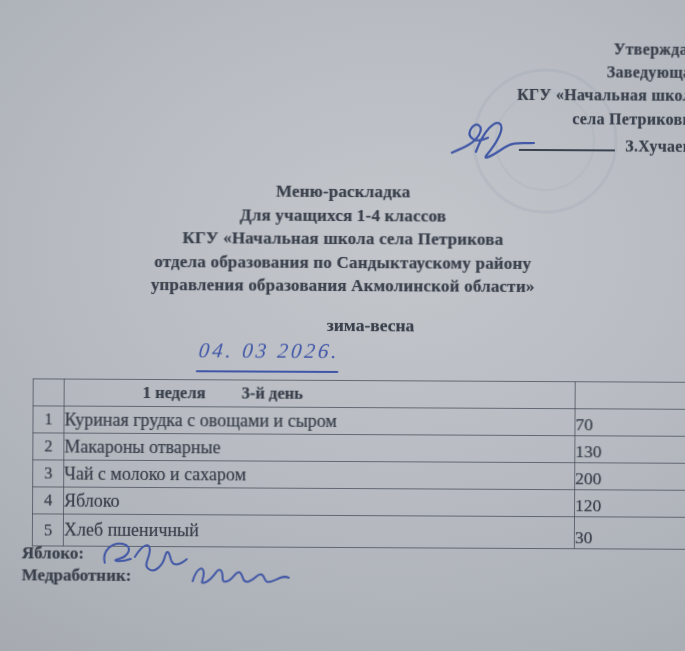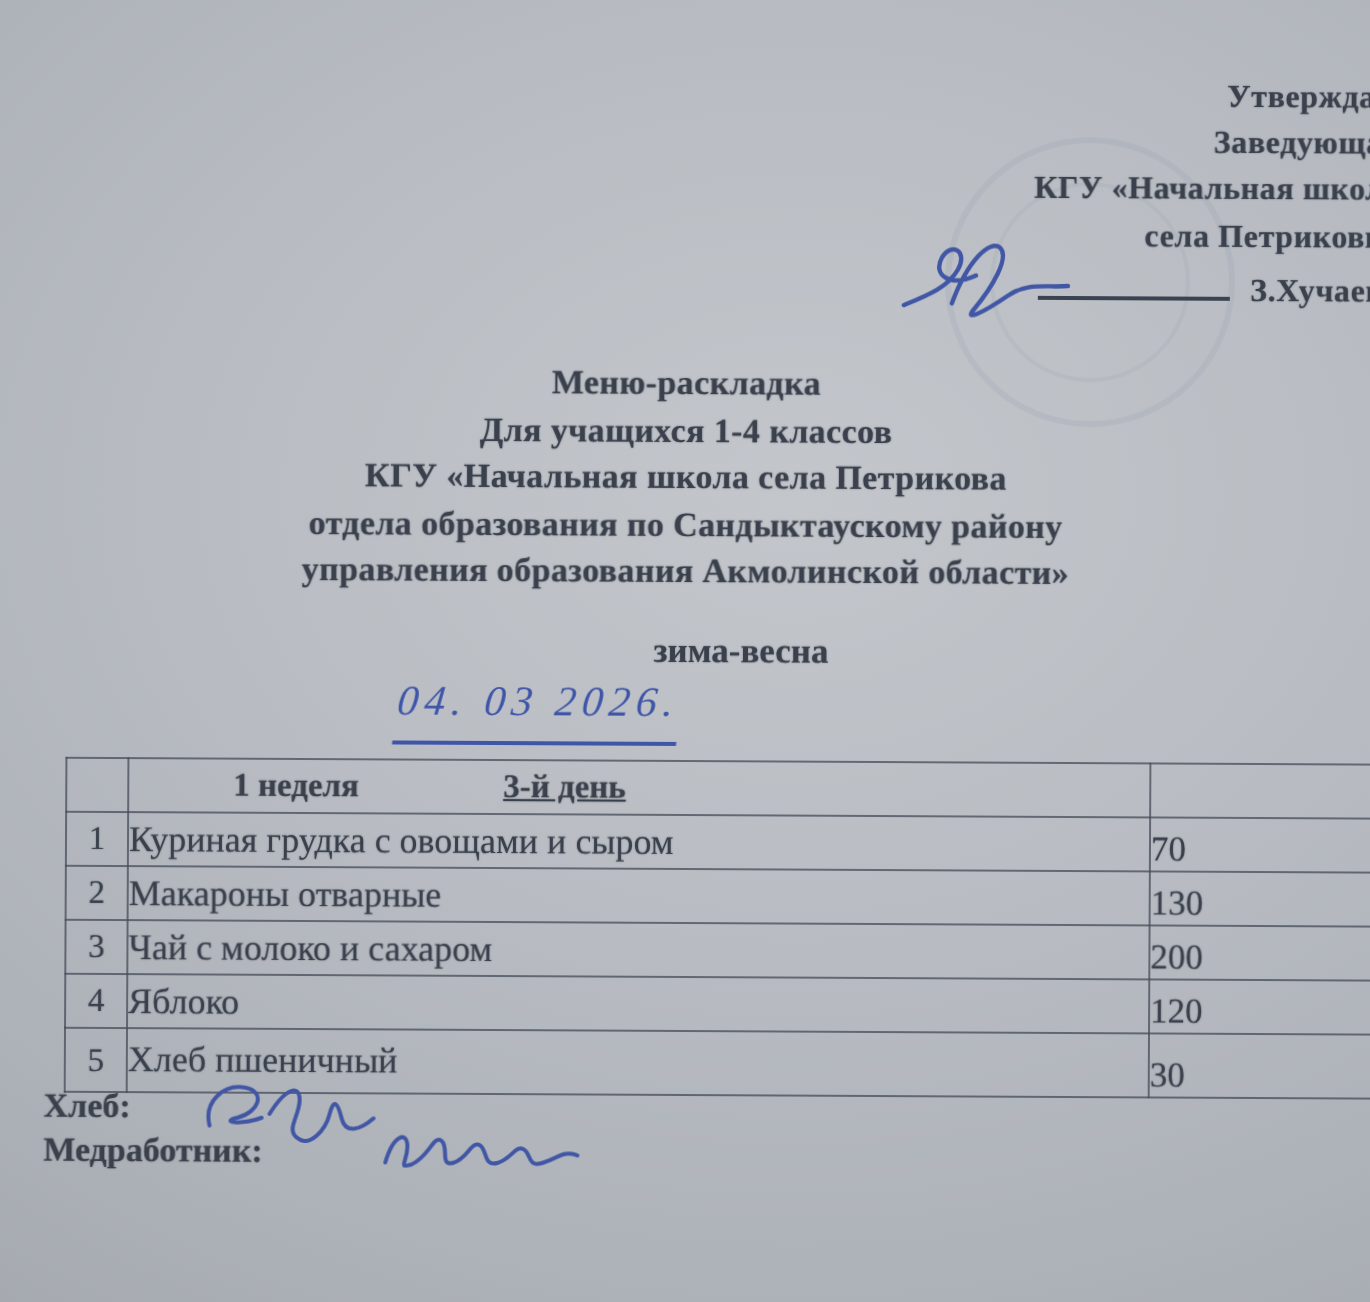--- a/index.html
+++ b/index.html
@@ -69,22 +69,22 @@
   table.menu td {
     border: 1px solid rgba(70,76,88,0.75);
     padding: 0; overflow: hidden; white-space: nowrap;
   }
   td.c-num { text-align: center; font-size: 16.5px; }
   td.c-dish { padding-left: 13px; }
   td.c-qty { vertical-align: bottom; padding: 0 0 2px 10px; font-size: 17.5px; }
   tr.hdr td { height: 26px; font-weight: bold; font-size: 16.5px; }
   tr.r td { height: 26px; }
   tr.r-last td { height: 31px; }
-  .hdr-week { margin-left: 52px; }
-  .hdr-day { margin-left: 68px; text-decoration: underline; }
+  .hdr-week { margin-left: 78px; }
+  .hdr-day { margin-left: 32px; }
 
   
   .cook-line, .med-line {
     position: absolute; left: 23px;
     font-weight: bold; font-size: 17px; white-space: nowrap;
   }
   .cook-line { top: 545px; }
   .med-line { top: 567px; font-family: Liberation Serif, serif; }
   .sig { position: absolute; }
   .sig-head { left: 445px; top: 114px; }
@@ -164,21 +164,21 @@
       <td class="c-qty">120</td>
     </tr>
     <tr class="r r-last">
       <td class="c-num">5</td>
       <td class="c-dish">Хлеб пшеничный</td>
       <td class="c-qty">30</td>
     </tr>
   </tbody>
     </table>
 
-  <div class="cook-line printed">Хлеб:</div>
+  <div class="cook-line printed">Яблоко:</div>
   <div class="med-line printed">Медработник:</div>
 
   <svg class="sig sig-cook" width="96" height="42" viewBox="0 0 96 42">
     <path d="M8 28 C 5 16, 15 7, 26 9 C 36 11, 33 21, 22 24 C 13 26, 23 28, 34 24
              M38 22 C 46 9, 53 7, 53 15 C 53 23, 46 30, 52 34 C 58 39, 66 30, 68 22
              C 70 14, 72 16, 74 24 C 76 32, 83 30, 90 24" fill="none" stroke="#4157a6" stroke-width="2" stroke-linecap="round"></path>
   </svg>
 
   <svg class="sig sig-med" width="108" height="36" viewBox="0 0 108 36">
     <path d="M6 24 C 10 10, 17 8, 17 16 C 17 24, 12 27, 19 25 C 28 21, 30 10, 34 13

